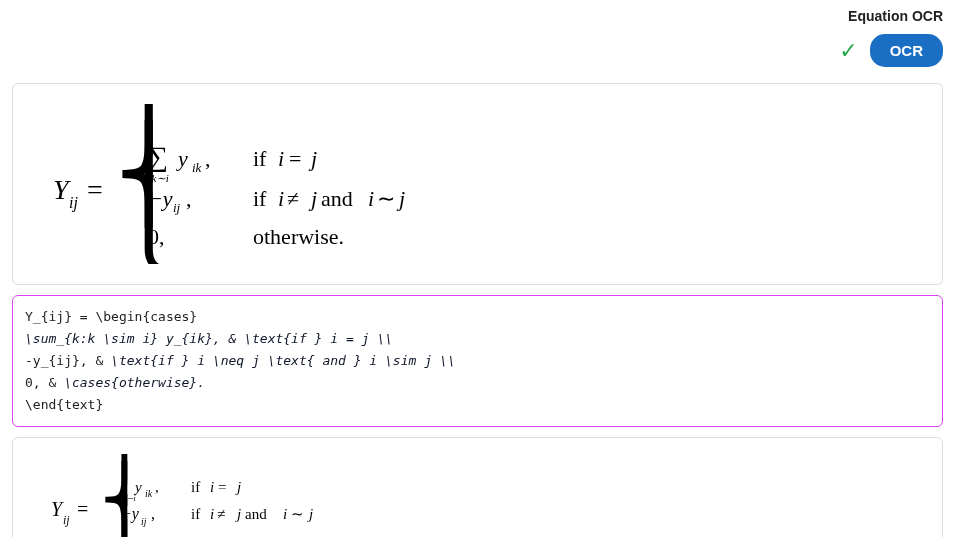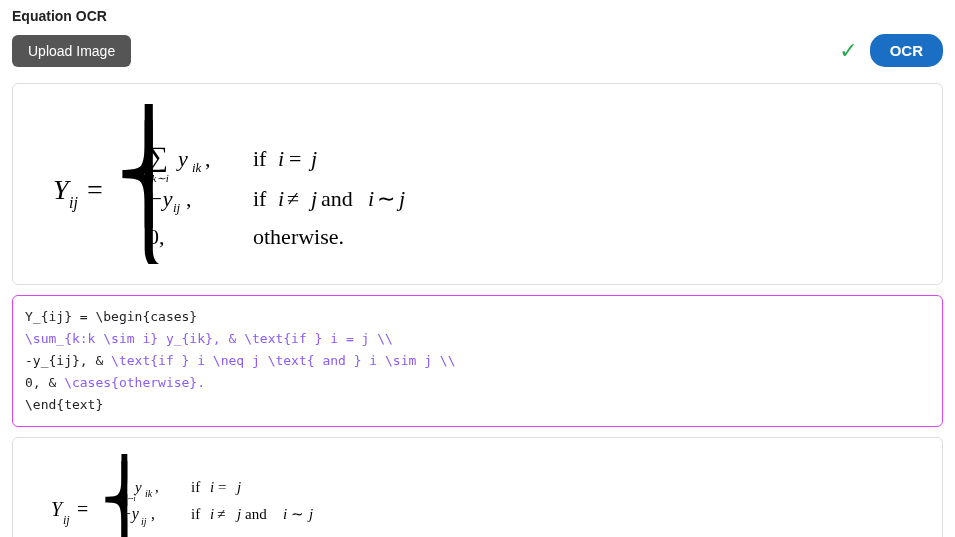--- a/index.html
+++ b/index.html
@@ -8,20 +8,21 @@
       background: #fff;
       color: #222;
       width: 955px;
       min-height: 537px;
     }
 
     .header {
       padding: 8px 12px 4px 12px;
       font-weight: 700;
       font-size: 14px;
+      text-align: right;
     }
 
     .toolbar {
       display: flex;
       align-items: center;
       padding: 6px 12px;
       gap: 8px;
     }
 
     .upload-btn {
@@ -68,42 +69,41 @@
       margin: 10px 12px;
       border: 1px solid #d946ef;
       border-radius: 6px;
       padding: 10px 12px;
     }
     .code-block {
       font-family: monospace;
       font-size: 13px;
       line-height: 1.7;
     }
-    .code-block .blue { color: #8b5cf6; }
+    .code-block .blue { color: #0f172a; font-style: italic; }
     .code-block .black { color: #222; }
 
     .rendered-small-area {
       margin: 10px 12px;
       border: 1px solid #ddd;
       border-radius: 6px;
       padding: 16px 30px;
       min-height: 100px;
       display: flex;
       align-items: center;
     }
 
     svg text { font-family: 'Times New Roman', Times, serif; }
   </style>
 </head>
 <body>
 
 <div class="header">Equation OCR</div>
 
 <div class="toolbar">
-  <button class="upload-btn">Upload Image</button>
   <div class="spacer"></div>
   <span class="check-icon">✓</span>
   <button class="ocr-btn">OCR</button>
 </div>
 
 <div class="equation-image-area">
   <svg width="520" height="160" viewBox="0 0 520 160">
 
     <text x="10" y="95" font-family="Times New Roman, serif" font-style="italic" font-size="28">Y</text>
     <text x="26" y="104" font-family="Times New Roman, serif" font-style="italic" font-size="16">ij</text>

